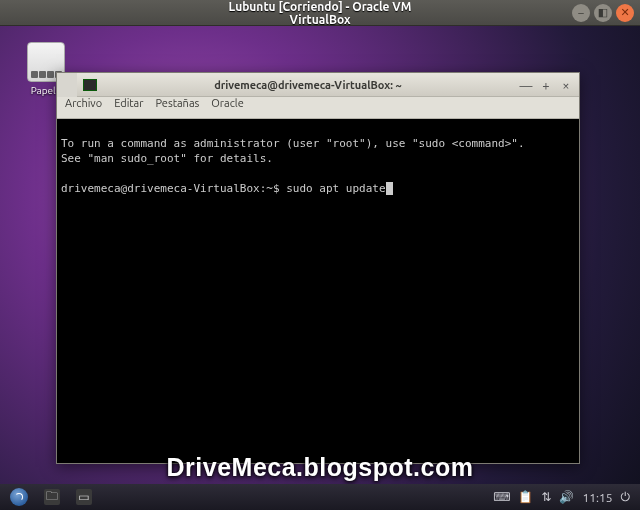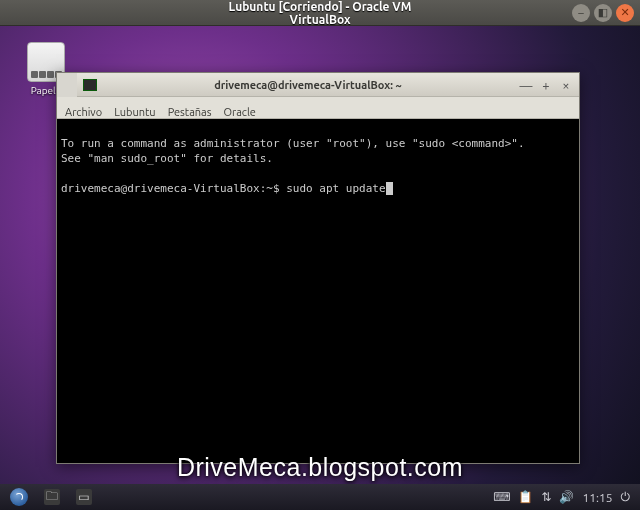--- a/index.html
+++ b/index.html
@@ -22,34 +22,34 @@
 .desk-icon .glyph { width:38px; height:40px; margin:0 auto 3px; background:linear-gradient(#f4f4f4,#d9d9d9); border:1px solid #aaa; border-radius:4px; display:flex; align-items:flex-end; justify-content:center; }
 .desk-icon .keys{display:flex;gap:1px;padding:3px;} .desk-icon .k{width:7px;height:7px;background:#666;border-radius:1px;}
 .desk-icon .label { text-shadow:0 1px 2px #000; }
 
 
 .termwin { position:absolute; top:46px; left:56px; width:524px; height:392px; background:#d8d6cf; border:1px solid #7d7b73; box-shadow:0 3px 14px rgba(0,0,0,.5); display:flex; flex-direction:column; }
 .term-titlebar { height:24px; background:linear-gradient(#e7e5dd,#cecbc2); display:flex; align-items:center; padding:0 6px; font-size:11px; color:#3a3a36; border-bottom:1px solid #b5b3aa;margin-left:20px;}
 .term-icon { width:14px; height:12px; background:#2a2a2a; border:1px solid #0a5a0a; margin-right:6px;}
 .term-title { flex:1; text-align:center; font-weight:bold; }
 .term-ctrl { width:14px; text-align:center; font-size:13px; color:#555; margin-left:6px; }
-.term-menubar { height:22px; background:#e2e0d8; display:flex; align-items:flex-end; gap:12px; padding:0 8px; font-size:11px; color:#3a3a36; border-bottom:1px solid #b5b3aa;}
+.term-menubar { height:22px; background:#e2e0d8; display:flex; align-items:flex-start; gap:12px; padding:0 8px; font-size:11px; color:#3a3a36; border-bottom:1px solid #b5b3aa;}
 .term-body { flex:1; background:#000; color:#ccc; font-family:"DejaVu Sans Mono","Courier New",monospace; font-size:11px; line-height:15px; padding:17px 4px; white-space:pre; overflow:hidden; }
 .cursor{display:inline-block;width:7px;height:13px;background:#ccc;vertical-align:text-bottom;}
 
 
 .taskbar { position:absolute; left:0; right:0; bottom:0; height:26px; background:linear-gradient(#2e2c38,#1a1922); display:flex; align-items:center; color:#dedede; font-size:11px; padding:0 4px; gap:4px; }
 .tb-btn { height:20px; padding:0 6px; display:flex; align-items:center; gap:4px; border-radius:2px; }
 .tb-btn.active{background:rgba(255,255,255,.12);border:1px solid rgba(255,255,255,.18);}
 .tb-ico{width:16px;height:16px;border-radius:2px;display:flex;align-items:center;justify-content:center;font-size:12px;}
 .tray{margin-left:auto;display:flex;align-items:center;gap:8px;padding-right:6px;}
 .tray .ti{font-size:12px;color:#cfcfd6;}
 
 
-.watermark { position:absolute; bottom:28px; left:0; right:0; text-align:center; font-size:25px; font-weight:normal; color:#fff; text-shadow:0 0 3px #000,0 2px 5px rgba(0,0,0,.9); font-family:Arial,sans-serif; letter-spacing:.5px;}
+.watermark { position:absolute; bottom:28px; left:0; right:0; text-align:center; font-size:25px; font-weight:bold; color:#fff; text-shadow:0 0 3px #000,0 2px 5px rgba(0,0,0,.9); font-family:Arial,sans-serif; letter-spacing:.5px;}
 
 .lubuntu-logo{width:18px;height:18px;border-radius:50%;background:radial-gradient(circle at 40% 35%, #7aa4d6 0%, #2d5f9e 70%);position:relative;}
 .lubuntu-logo::after{content:"";position:absolute;top:5px;left:5px;width:6px;height:6px;border:1.5px solid #fff;border-radius:50%;border-left-color:transparent;border-bottom-color:transparent;}
 </style>
 </head>
 <body>
 
 <div class="vbox-titlebar">
   <div class="spacer"></div>
   <div class="vbox-title">Lubuntu [Corriendo] - Oracle VM VirtualBox</div>
@@ -77,21 +77,21 @@
   <div class="termwin">
     <div class="term-titlebar">
       <div class="term-icon"></div>
       <div class="term-title">drivemeca@drivemeca-VirtualBox: ~</div>
       <div class="term-ctrl">—</div>
       <div class="term-ctrl">+</div>
       <div class="term-ctrl">×</div>
     </div>
     <div class="term-menubar">
       <span>Archivo</span>
-      <span>Lubuntu</span>
+      <span>Editar</span>
       <span>Pestañas</span>
       <span>Oracle</span>
     </div>
     <div class="term-body"><span>To run a command as administrator (user "root"), use "sudo &lt;command&gt;".</span>
 <span>See "man sudo_root" for details.</span>
 
 <span>drivemeca@drivemeca-VirtualBox:~$ </span><span>sudo apt update</span><span class="cursor"></span></div>
   </div>
 
   <div class="watermark">DriveMeca.blogspot.com</div>

